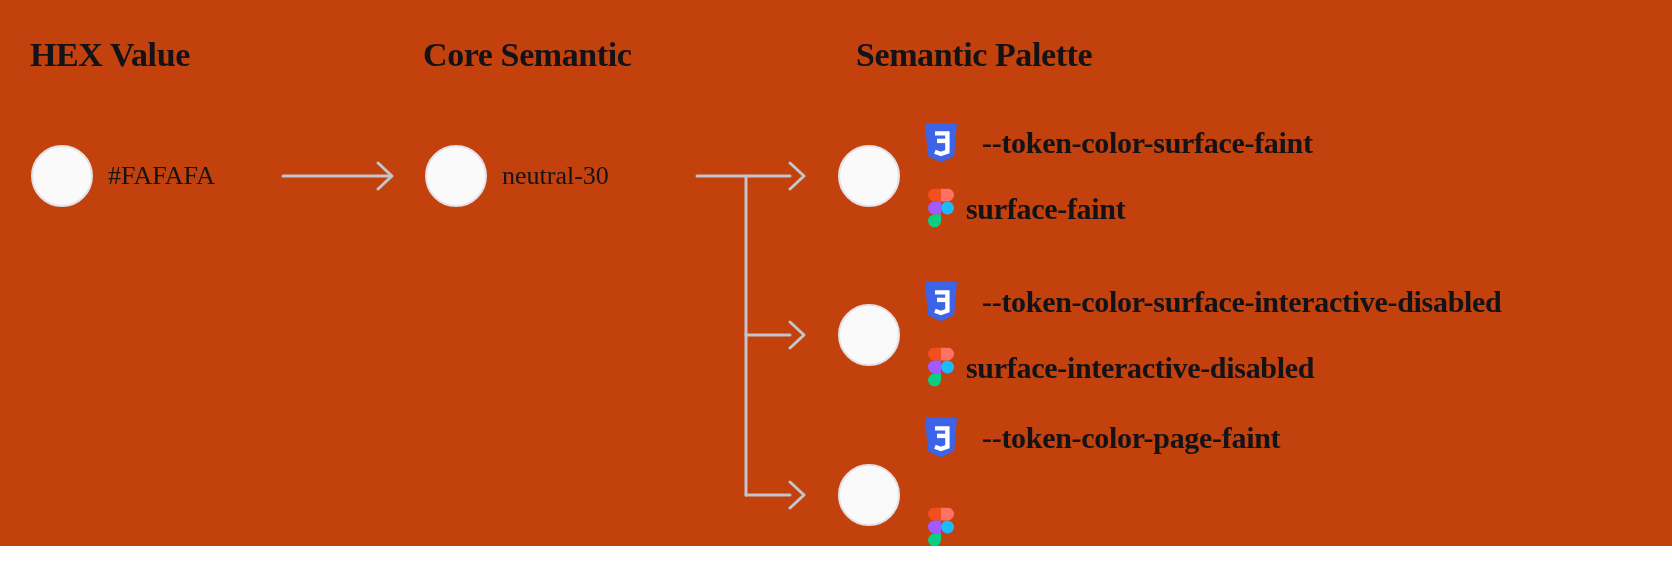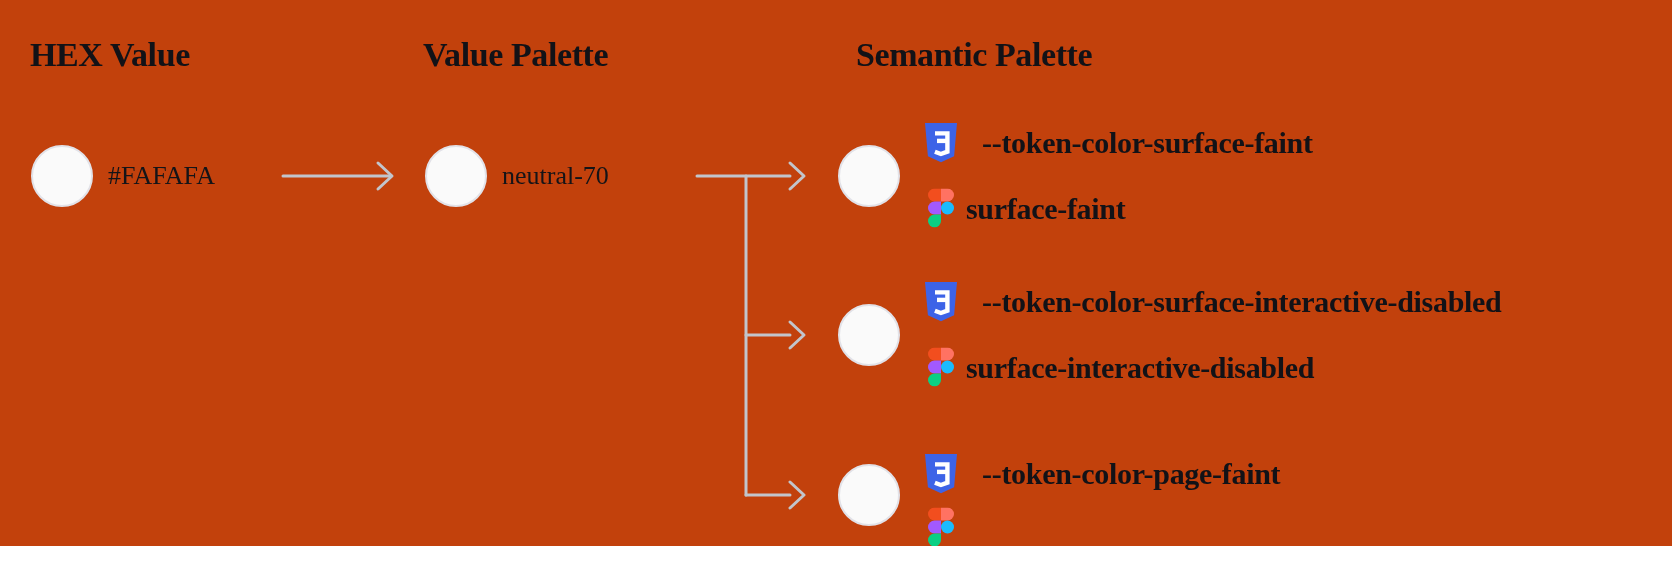--- a/index.html
+++ b/index.html
@@ -75,32 +75,32 @@
       <path d="M746 176 V495" stroke="#C2C5CC"></path>
       <path d="M790 163 L804 176 L790 189" stroke="#C2C5CC"></path>
       <path d="M746 335 H790" stroke="#C2C5CC"></path>
       <path d="M790 322 L804 335 L790 348" stroke="#C2C5CC"></path>
       <path d="M746 495 H790" stroke="#C2C5CC"></path>
       <path d="M790 482 L804 495 L790 508" stroke="#C2C5CC"></path>
     </g>
   </svg>
 
   <div class="heading" style="left:30px">HEX Value</div>
-  <div class="heading" style="left:423px">Value Palette</div>
+  <div class="heading" style="left:423px">Core Semantic</div>
   <div class="heading" style="left:856px">Semantic Palette</div>
 
   <svg class="swatch-svg" style="left:30px; top:144px" width="64" height="64">
     <circle class="swatch-circle" cx="32" cy="32" r="30" fill="#FAFAFA"></circle>
   </svg>
   <div class="vlabel" style="left:108px; top:176px">#FAFAFA</div>
 
   <svg class="swatch-svg" style="left:424px; top:144px" width="64" height="64">
     <circle class="swatch-circle" cx="32" cy="32" r="30" fill="#FAFAFA"></circle>
   </svg>
-  <div class="vlabel" style="left:502px; top:176px">neutral-70</div>
+  <div class="vlabel" style="left:502px; top:176px">neutral-30</div>
 
   <svg class="swatch-svg" style="left:837px; top:144px" width="64" height="64">
     <circle class="swatch-circle" cx="32" cy="32" r="30" fill="#FAFAFA"></circle>
   </svg>
   <div class="token-line css-row" style="left:924px; top:143px">
     <svg class="icon-svg" width="34" height="40" viewBox="0 0 34 40">
       <path d="M1 0 H33 L30.1 33.3 L17 39.2 L3.9 33.3 Z" fill="#3D63E7"></path>
       <g stroke="#ffffff" stroke-width="4.4" fill="none">
         <path d="M11 10.4 h12.4 v18.2 l-6.5 2.4 -6 -2.2"></path>
         <path d="M13 17.9 h10.4"></path>
@@ -139,21 +139,21 @@
         <path d="M11 10.4 h12.4 v18.2 l-6.5 2.4 -6 -2.2"></path>
         <path d="M13 17.9 h10.4"></path>
       </g>
     </svg>
     <span class="token-text">--token-color-surface-interactive-disabled</span>
   </div>
 
   <svg class="swatch-svg" style="left:837px; top:463px" width="64" height="64">
     <circle class="swatch-circle" cx="32" cy="32" r="30" fill="#FAFAFA"></circle>
   </svg>
-  <div class="token-line css-row" style="left:924px; top:474px">
+  <div class="token-line css-row" style="left:924px; top:438px">
     <svg class="icon-svg" width="34" height="40" viewBox="0 0 34 40">
       <path d="M1 0 H33 L30.1 33.3 L17 39.2 L3.9 33.3 Z" fill="#3D63E7"></path>
       <g stroke="#ffffff" stroke-width="4.4" fill="none">
         <path d="M11 10.4 h12.4 v18.2 l-6.5 2.4 -6 -2.2"></path>
         <path d="M13 17.9 h10.4"></path>
       </g>
     </svg>
     <span class="token-text">--token-color-page-faint</span>
   </div>
   <div class="token-line figma-row" style="left:928px; top:527px">

